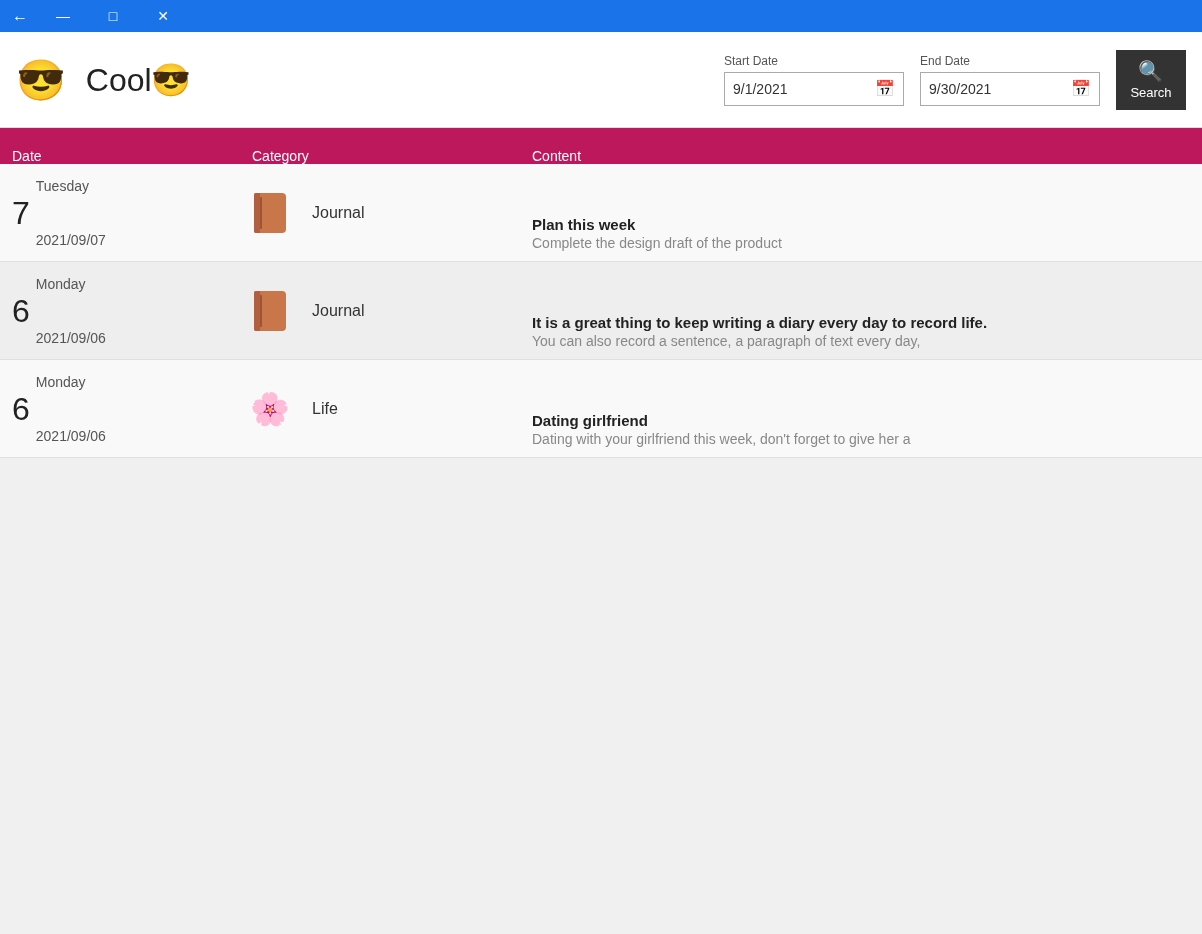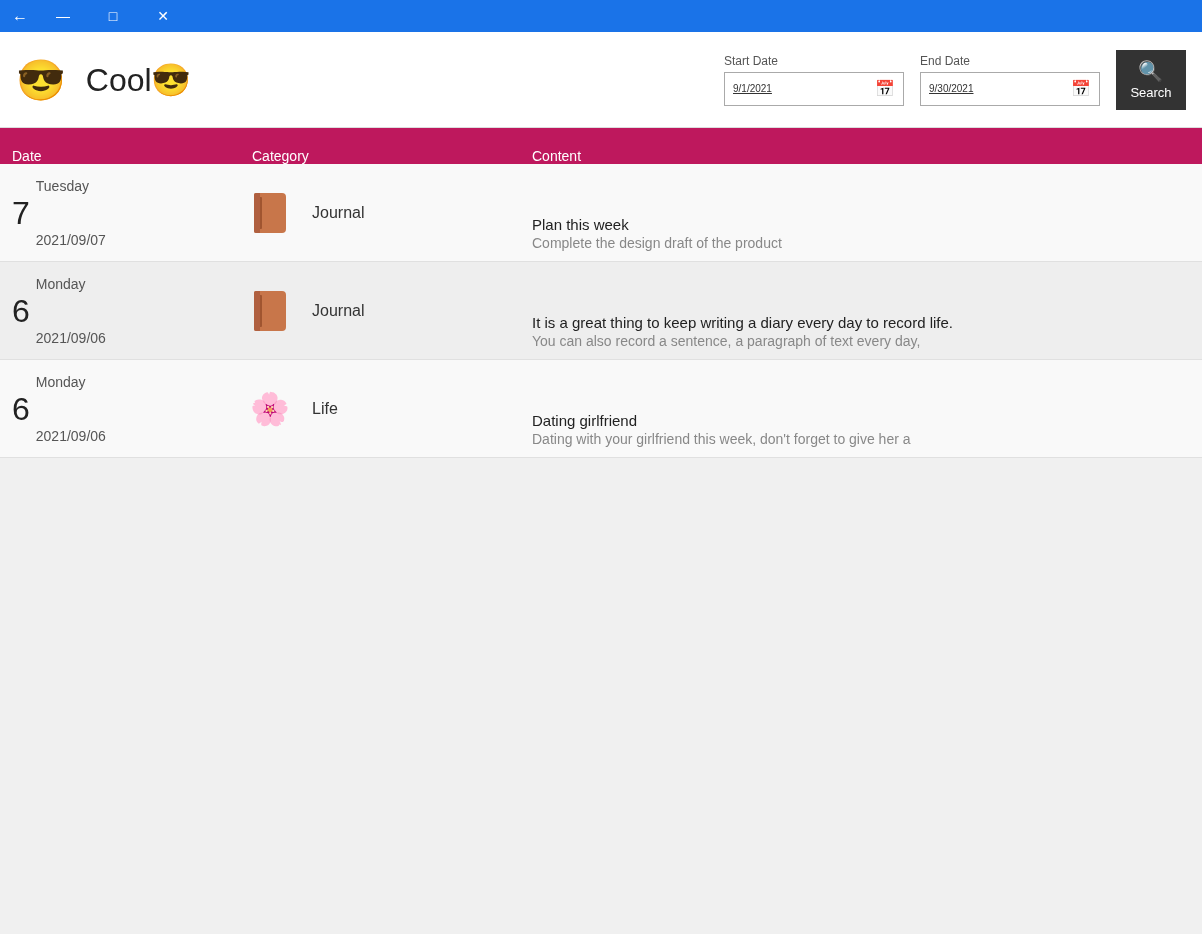--- a/index.html
+++ b/index.html
@@ -81,25 +81,24 @@
       align-items: center;
       border: 1px solid #aaa;
       padding: 4px 8px;
       background: white;
       width: 180px;
       height: 34px;
     }
     .date-input-wrapper input {
       border: none;
       outline: none;
-      font-size: 10px;
+      font-size: 14px;
       color: #333;
       flex: 1;
       width: 100%;
-      text-decoration: underline;
     }
     .calendar-icon {
       color: #555;
       font-size: 16px;
       cursor: pointer;
     }
     .date-sections-group {
       display: flex;
       gap: 16px;
       align-items: center;
@@ -223,21 +222,21 @@
       font-size: 16px;
       color: #333;
     }
 
     .row-content-cell {
       flex: 1;
       overflow: hidden;
     }
     .content-title {
       font-size: 15px;
-      font-weight: 400;
+      font-weight: 700;
       color: #222;
       white-space: nowrap;
       overflow: hidden;
       text-overflow: ellipsis;
       margin-top: 42px;
     }
     .content-preview {
       font-size: 14px;
       color: #888;
       white-space: nowrap;

